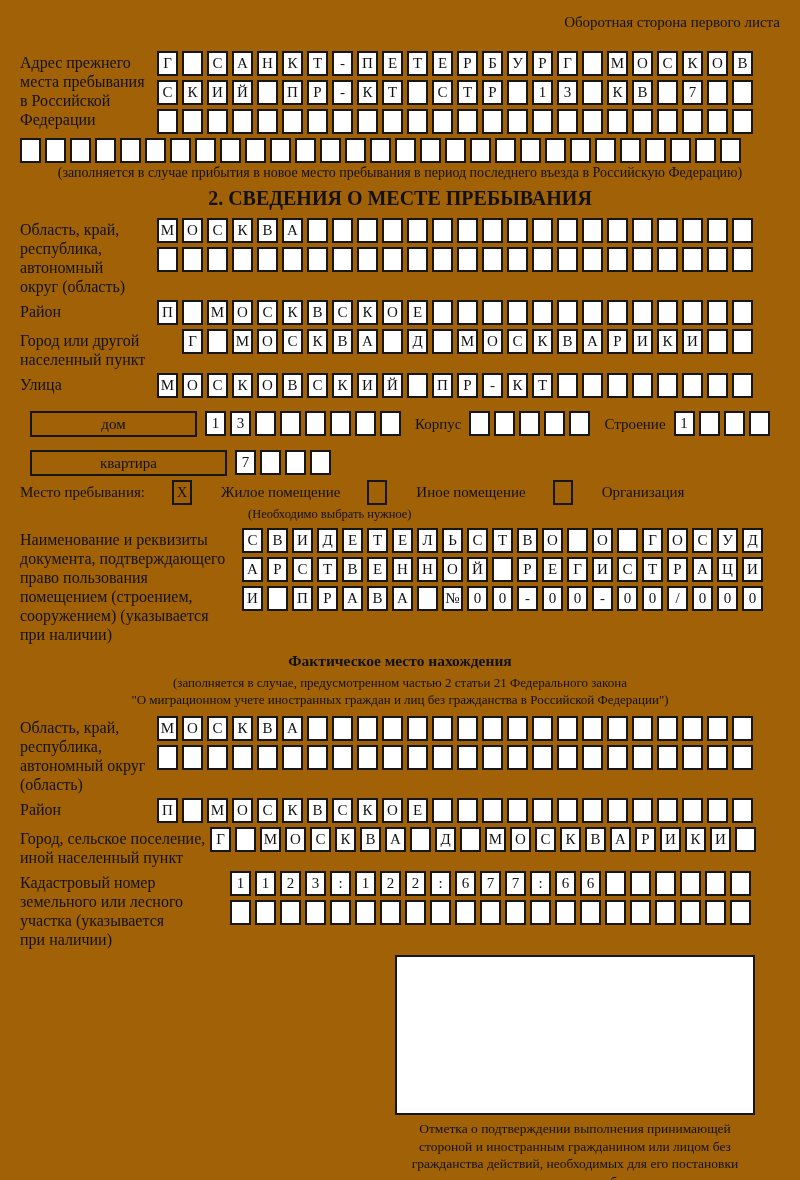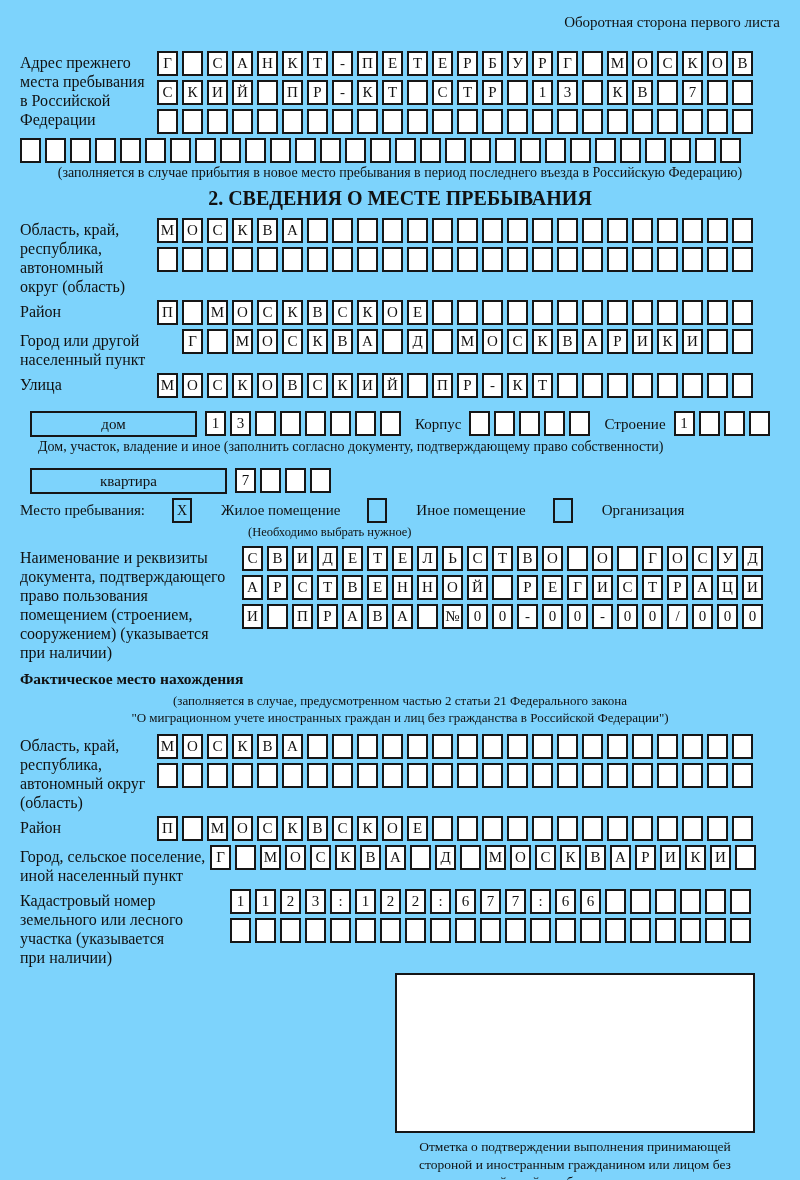--- a/index.html
+++ b/index.html
@@ -1,36 +1,36 @@
 <!DOCTYPE html>
 <html><head>
 <meta charset="utf-8">
 <style>
   html,body{margin:0;padding:0;background:#fff;}
   .page{
     width:800px;height:1180px;box-sizing:border-box;
-    padding:14px 20px 10px 20px;background:#7dd3fc;color:#111;
+    padding:14px 20px 10px 20px;background:#a16207;color:#111;
     font-family:"Liberation Serif", serif;overflow:hidden;position:relative;
   }
   .hdr{ text-align:right;font-size:15px;margin-bottom:20px;}
   
   .fr{display:flex;align-items:flex-start;margin-bottom:4px;}
   .lbl{flex:none;font-size:16px;line-height:19px;white-space:pre-line;padding-top:2px;}
   .rows{display:flex;flex-direction:column;gap:4px;}
   .cellrow{display:flex;gap:4px;}
   .cell{
     flex:none;width:21px;height:25px;box-sizing:border-box;
     border:2px solid #161616;display:flex;align-items:center;justify-content:center;
     font-size:15px;background:#fff;
   }
   .note{font-size:14px;line-height:16px;margin:2px 0 6px 0;}
   .note.center{text-align:center;}
   .note.left{margin-left:18px;}
   .h2{ text-align:center;font-weight:bold;font-size:20px;margin:2px 0 8px 0;}
-  .h3{ font-weight:bold;font-size:15.5px;margin:8px 0 4px 0;}
+  .h3{ text-align:center;font-weight:bold;font-size:15.5px;margin:8px 0 4px 0;}
   .subnotes{text-align:center;font-size:13px;line-height:17px;margin-bottom:8px;white-space:pre-line;}
   .houserow{display:flex;align-items:flex-start;margin:13px 0 2px 0;}
   .bigbox{
     flex:none;height:26px;box-sizing:border-box;border:2px solid #161616;
     display:flex;align-items:center;justify-content:center;font-size:15px;margin-right:8px;margin-left:10px;
   }
   .inlinelab{font-size:15px;line-height:26px;margin:0 8px 0 14px;}
   .stayrow{display:flex;align-items:center;margin:4px 0 0 0;gap:17px;}
   .stayrow .slab{font-size:15px;margin-right:10px;}
   .cb{
@@ -348,21 +348,20 @@
         <span class="cell"></span>
       </span>
     <span class="inlinelab">Строение</span>
     <span class="cellrow">
         <span class="cell">1</span>
         <span class="cell"></span>
         <span class="cell"></span>
         <span class="cell"></span>
       </span>
   </div>
-  <div class="note left">Дом, участок, владение и иное (заполнить согласно документу, подтверждающему право собственности)</div>
 
   <div class="houserow">
     <span class="bigbox" style="width:197px">квартира</span>
     <span class="cellrow">
         <span class="cell">7</span>
         <span class="cell"></span>
         <span class="cell"></span>
         <span class="cell"></span>
       </span>
   </div>

